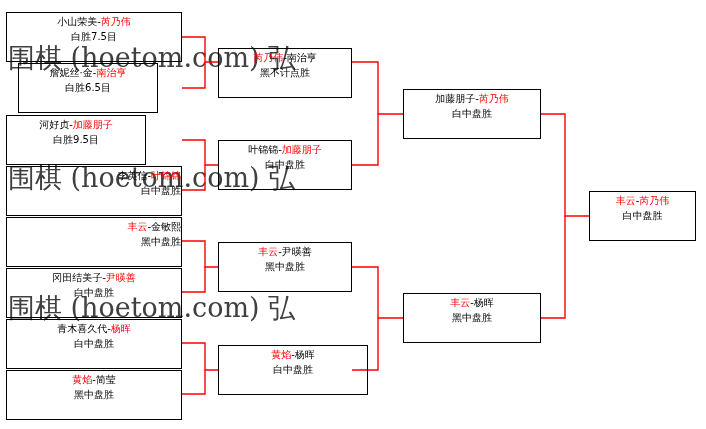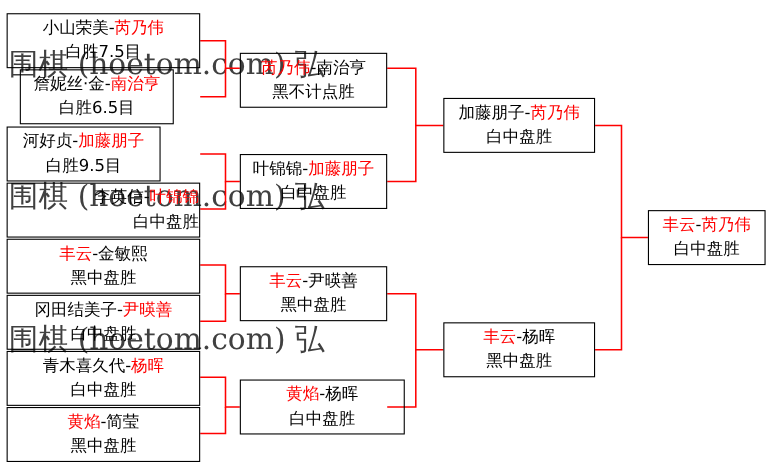--- a/index.html
+++ b/index.html
@@ -21,21 +21,21 @@
     white-space:nowrap;
     user-select:none;
     pointer-events:none;
   }
   .node{
     position:absolute;
     box-sizing:border-box;
     border:1px solid #000000;
     background:transparent;
     text-align:center;
-    font-size:15px;
+    font-size:10px;
     line-height:1.45;
     padding-top:2px;
     color:#000000;
     white-space:nowrap;
   }
   .node .l1{display:block;}
   .node .l2{display:block;}
   .red{color:#ff0000;}
   .blk{color:#000000;}
   svg.lines{position:absolute;left:0;top:0;width:706px;height:429px;pointer-events:none;}
@@ -88,21 +88,21 @@
   <div class="node" style="left:6px;top:115px;width:140px;height:50px;">
     <span class="l1"><span class="blk">河好贞-</span><span class="red">加藤朋子</span></span>
     <span class="l2">白胜9.5目</span>
   </div>
 
   <div class="node" style="left:6px;top:166px;width:176px;height:50px;text-align:right;">
     <span class="l1"><span class="blk">李英信-</span><span class="red">叶锦锦</span></span>
     <span class="l2">白中盘胜</span>
   </div>
 
-  <div class="node" style="left:6px;top:217px;width:176px;height:50px;">
+  <div class="node" style="left:6px;top:217px;width:176px;height:50px;text-align:right;">
     <span class="l1"><span class="red">丰云</span><span class="blk">-金敏熙</span></span>
     <span class="l2">黑中盘胜</span>
   </div>
 
   <div class="node" style="left:6px;top:268px;width:176px;height:50px;">
     <span class="l1"><span class="blk">冈田结美子-</span><span class="red">尹暎善</span></span>
     <span class="l2">白中盘胜</span>
   </div>
 
   <div class="node" style="left:6px;top:319px;width:176px;height:50px;">

